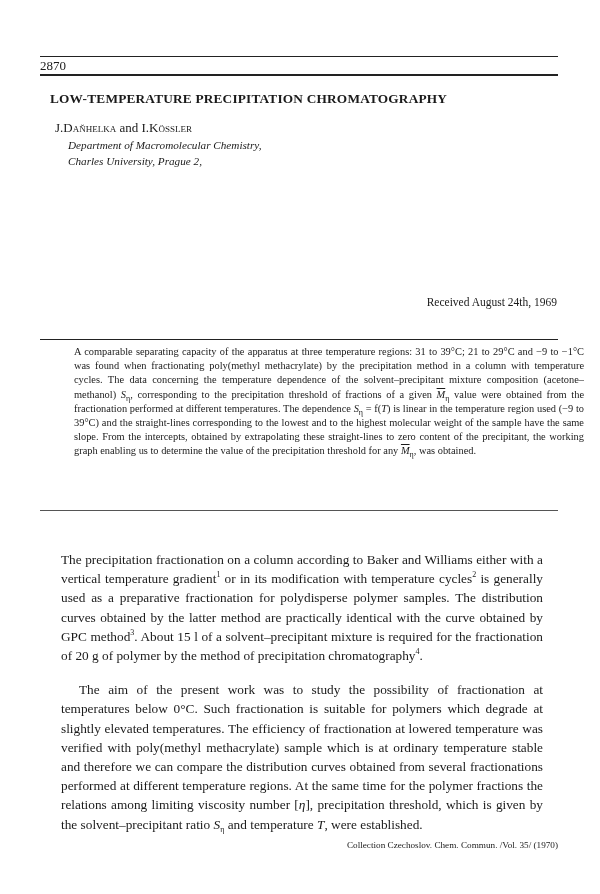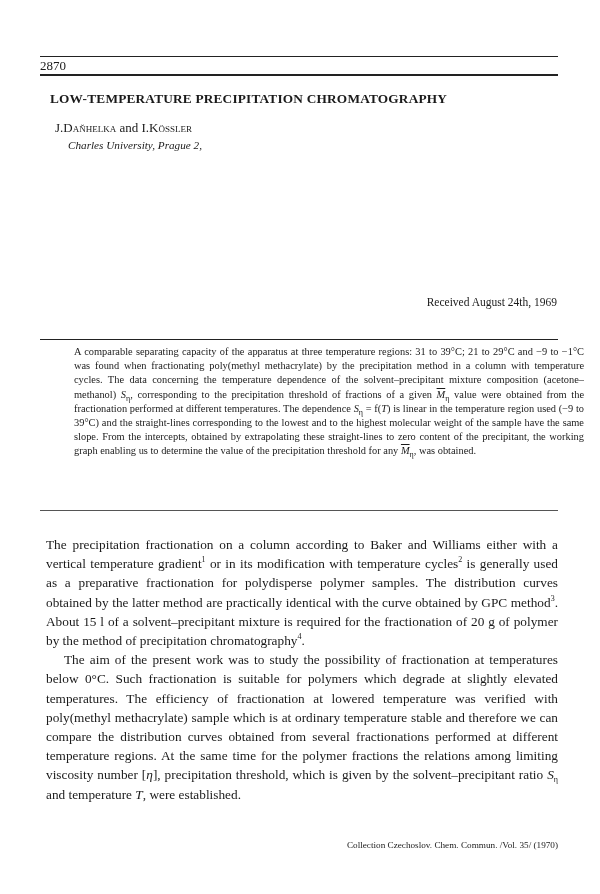--- a/index.html
+++ b/index.html
@@ -19,21 +19,21 @@
   #rule-abstract-top { top: 339px; height: 1px; }
   #abstract {
     position: absolute; left: 46px; width: 510px; top: 345px;
     font-size: 10.4px; line-height: 14.2px; text-align: justify; margin-left: 28px;
   }
   #rule-abstract-bottom { top: 510px; height: 1px; background: #555; }
   #body-text {
     position: absolute; left: 46px; width: 512px; top: 535px;
     font-size: 13.3px; line-height: 19.2px; text-align: justify;
   }
-  #body-text p { margin: 0; }
+  #body-text p { margin: 15px; }
   #body-text p.indent { text-indent: 18px; }
   sup { font-size: 8px; line-height: 0; vertical-align: 6px; }
   sub { font-size: 8px; line-height: 0; vertical-align: -3px; }
   .ov { text-decoration: overline; }
   i.var { font-style: italic; }
   #footer-citation { position: absolute; right: 42px; top: 840px; font-size: 9.2px; }
 </style>
 </head>
 <body>
 
@@ -41,20 +41,21 @@
 <div id="page-number">2870</div>
 <div class="rule" id="rule-under-page"></div>
 
 <div id="article-title">LOW-TEMPERATURE PRECIPITATION CHROMATOGRAPHY</div>
 
 <div id="authors">
   <span>J.</span><span class="sc">Daňhelka</span><span> and </span><span>I.</span><span class="sc">Kössler</span>
 </div>
 
 <div id="affiliations">
+  <div>Department of Macromolecular Chemistry,</div>
   <div>Charles University, Prague 2,</div>
 </div>
 
 <div id="received">Received August 24th, 1969</div>
 
 <div class="rule" id="rule-abstract-top"></div>
 <div id="abstract"><span>A comparable separating capacity of the apparatus at three temperature regions: 31 to 39°C; 21 to 29°C and −9 to −1°C was found when fractionating poly(methyl methacrylate) by the precipitation method in a column with temperature cycles. The data concerning the temperature dependence of the solvent–precipitant mixture composition (acetone–methanol) </span><i class="var">S</i><sub>η</sub><span>, corresponding to the precipitation threshold of fractions of a given </span><i class="var ov">M</i><sub>η</sub><span> value were obtained from the fractionation performed at different temperatures. The dependence </span><i class="var">S</i><sub>η</sub><span> = f(</span><i class="var">T</i><span>) is linear in the temperature region used (−9 to 39°C) and the straight-lines corresponding to the lowest and to the highest molecular weight of the sample have the same slope. From the intercepts, obtained by extrapolating these straight-lines to zero content of the precipitant, the working graph enabling us to determine the value of the precipitation threshold for any </span><i class="var ov">M</i><sub>η</sub><span>, was obtained.</span></div>
 <div class="rule" id="rule-abstract-bottom"></div>
 
 <div id="body-text">

